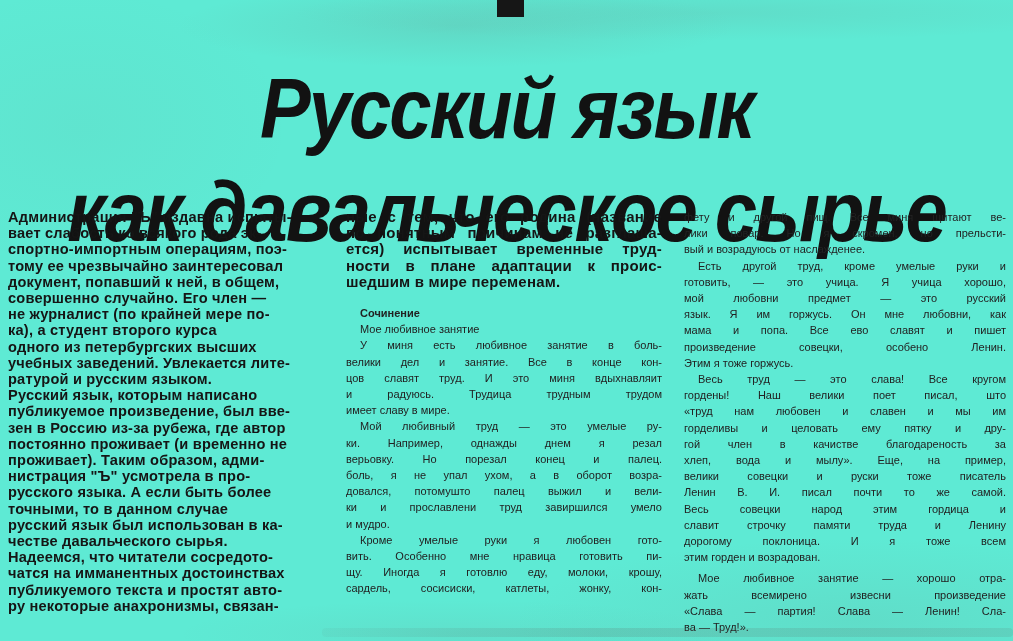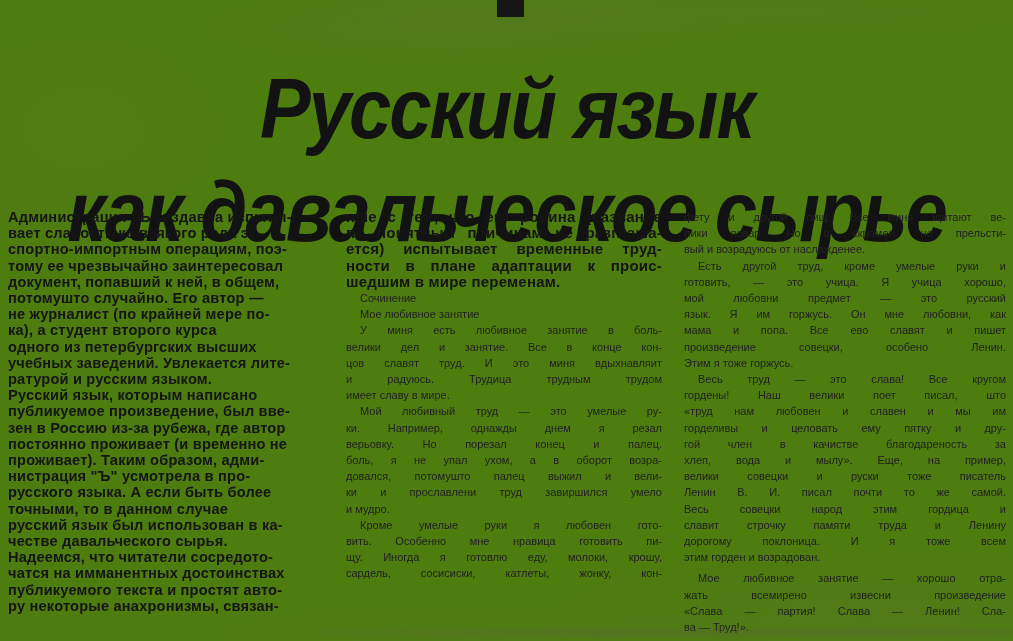--- a/index.html
+++ b/index.html
@@ -1,19 +1,19 @@
 <!DOCTYPE html>
 <html><head>
 <meta charset="utf-8">
 <style>
   html,body{margin:0;padding:0;}
   .page{
     position:relative;
     width:1013px;height:641px;
-    background:#4d7c0f;
+    background:#5eead4;
     overflow:hidden;
     font-family:"Liberation Sans","DejaVu Sans",sans-serif;
   }
   
   .page::before{
     content:"";position:absolute;inset:0;pointer-events:none;
     background:
       radial-gradient(ellipse 400px 60px at 45% 4%, rgba(110,108,102,0.14), transparent 70%),
       radial-gradient(ellipse 600px 40px at 70% 2%, rgba(110,108,102,0.10), transparent 70%),
       radial-gradient(ellipse 300px 200px at 8% 20%, rgba(120,118,110,0.05), transparent 70%),
@@ -59,21 +59,21 @@
   .bold-block{
     font-weight:bold;font-size:15px;color:#151515;letter-spacing:0.2px;
     margin-bottom:0;
   }
   .body-block{font-size:11px;}
   .jcol .line{
     text-align:justify;text-align-last:justify;
   }
   .jcol .line.end{text-align-last:left;}
   .line.ind{text-indent:14px;}
-  .line.gap{}
+  .line.gap{margin-top:15px;font-weight:bold;}
   .line.gaps{margin-top:5px;}
 </style>
 </head>
 <body>
 
 <div class="page">
 
   <div class="scan-mark-top"></div>
 
   <h1 class="headline">
@@ -82,21 +82,21 @@
   </h1>
 
   <div class="columns">
     <div class="col col-1">
       <div>
           <div class="line">Администрация "Ъ" издавна испыты-</div>
           <div class="line">вает слабость ко всякого рода эк-</div>
           <div class="line">спортно-импортным операциям, поэ-</div>
           <div class="line">тому ее чрезвычайно заинтересовал</div>
           <div class="line">документ, попавший к ней, в общем,</div>
-          <div class="line">потомушто случайно. Его автор —</div>
+          <div class="line">совершенно случайно. Его член —</div>
           <div class="line">не журналист (по крайней мере по-</div>
           <div class="line">ка), а студент второго курса</div>
           <div class="line">одного из петербургских высших</div>
           <div class="line">учебных заведений. Увлекается лите-</div>
           <div class="line">ратурой и русским языком.</div>
           <div class="line">Русский язык, которым написано</div>
           <div class="line">публикуемое произведение, был вве-</div>
           <div class="line">зен в Россию из-за рубежа, где автор</div>
           <div class="line">постоянно проживает (и временно не</div>
           <div class="line">проживает). Таким образом, адми-</div>

